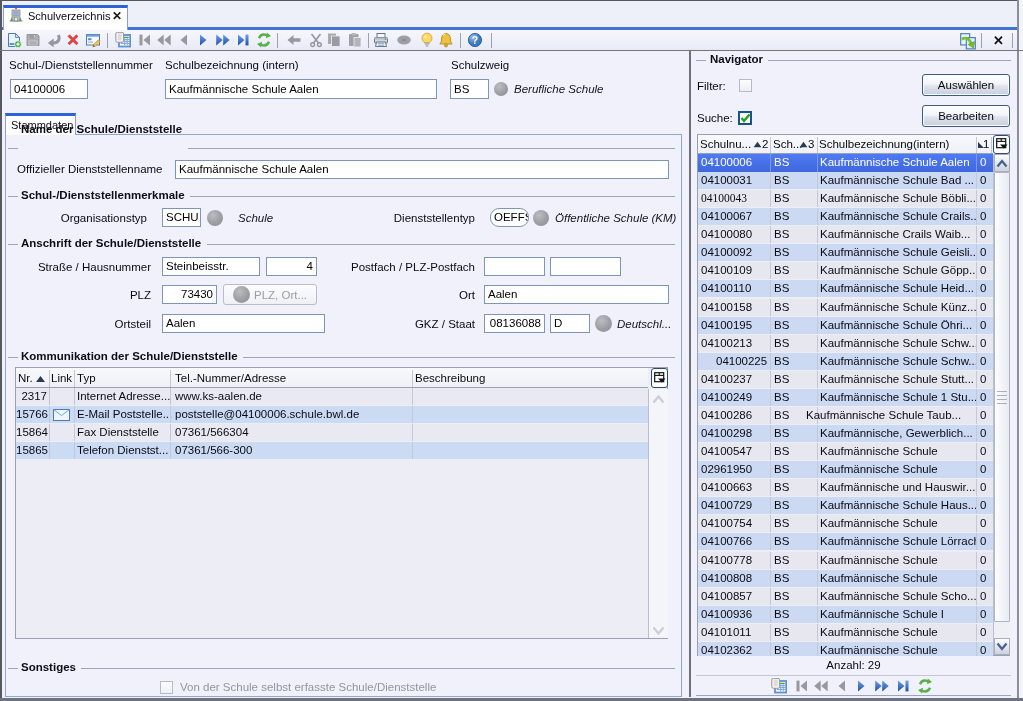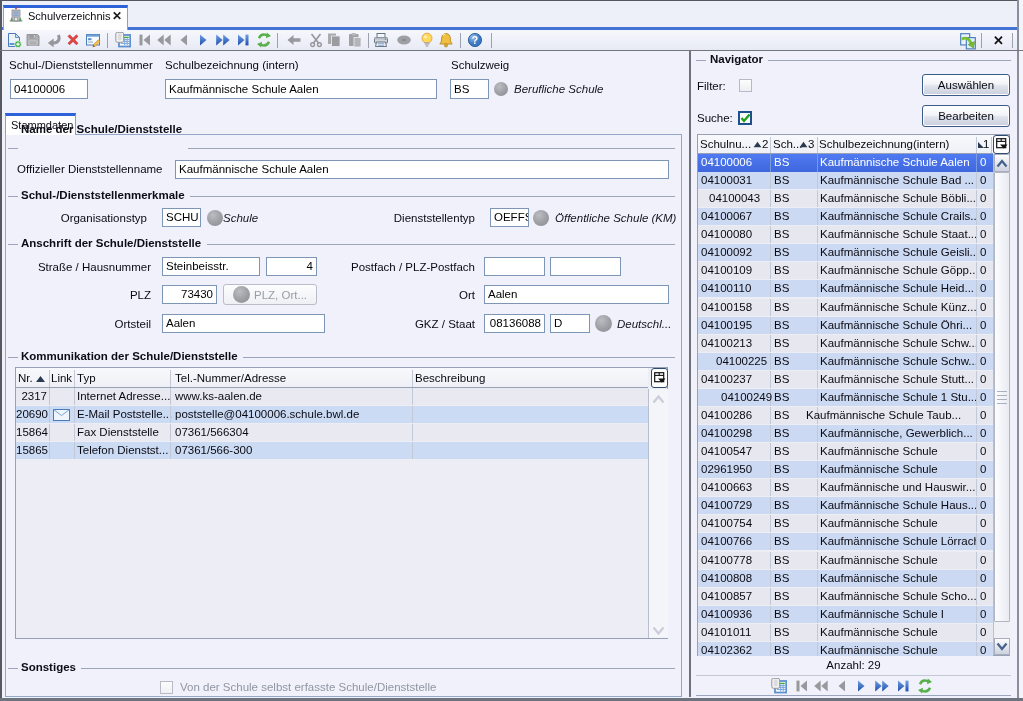--- a/index.html
+++ b/index.html
@@ -216,23 +216,23 @@
 <div class="legend" style="left:21px;top:123px;">Name der Schule/Dienststelle</div>
 <div class="fsline" style="left:188px;top:148px;width:487px;"></div>
 <div class="lbl" style="left:17px;top:163px;">Offizieller Dienststellenname</div>
 <div class="inp" style="left:175px;top:160px;width:494px;height:19px;">Kaufmännische Schule Aalen</div>
 <div class="fsline" style="left:8px;top:196px;width:10px;"></div>
 <div class="legend" style="left:21px;top:189px;">Schul-/Dienststellenmerkmale</div>
 <div class="fsline" style="left:190px;top:196px;width:485px;"></div>
 <div class="lbl" style="left:0px;top:212px;width:147px;text-align:right;">Organisationstyp</div>
 <div class="inp" style="left:162px;top:208px;width:39px;height:19px;">SCHU</div>
 <div class="gcirc" style="left:207px;top:210px;width:16px;height:16px;"></div>
-<div class="ital" style="left:223px;top:212px;">Schule</div>
+<div class="ital" style="left:238px;top:212px;">Schule</div>
 <div class="lbl" style="left:330px;top:212px;width:145px;text-align:right;">Dienststellentyp</div>
-<div class="inp" style="left:490px;top:208px;width:39px;height:19px;">OEFFS</div>
+<div class="inp" style="left:490px;top:208px;width:39px;height:19px;border-radius:9px;">OEFFS</div>
 <div class="gcirc" style="left:533px;top:210px;width:16px;height:16px;"></div>
 <div class="ital" style="left:555px;top:212px;">Öffentliche Schule (KM)</div>
 <div class="fsline" style="left:8px;top:244px;width:10px;"></div>
 <div class="legend" style="left:21px;top:237px;">Anschrift der Schule/Dienststelle</div>
 <div class="fsline" style="left:207px;top:244px;width:468px;"></div>
 <div class="lbl" style="left:0px;top:261px;width:151px;text-align:right;">Straße / Hausnummer</div>
 <div class="inp" style="left:162px;top:257px;width:98px;height:19px;">Steinbeisstr.</div>
 <div class="inp" style="left:266px;top:257px;width:51px;height:19px;text-align:right;">4</div>
 <div class="lbl" style="left:330px;top:261px;width:145px;text-align:right;">Postfach / PLZ-Postfach</div>
 <div class="inp" style="left:484px;top:257px;width:61px;height:19px;"></div>
@@ -277,21 +277,21 @@
 </svg>
 <div class="abs" style="left:16px;top:388px;width:632px;height:17px;background:#e9eaf1;"></div>
 <div class="abs" style="left:16px;top:388px;width:33px;height:17px;text-align:right;padding-right:2px;line-height:17px;">2317</div>
 <div class="abs" style="left:77px;top:388px;line-height:17px;white-space:nowrap;">Internet Adresse...</div>
 <div class="abs" style="left:175px;top:388px;line-height:17px;white-space:nowrap;">www.ks-aalen.de</div>
 <div class="vdiv" style="left:49px;top:388px;height:17px;"></div>
 <div class="vdiv" style="left:74px;top:388px;height:17px;"></div>
 <div class="vdiv" style="left:170px;top:388px;height:17px;"></div>
 <div class="vdiv" style="left:412px;top:388px;height:17px;"></div>
 <div class="abs" style="left:16px;top:406px;width:632px;height:17px;background:#ccdbf4;"></div>
-<div class="abs" style="left:16px;top:406px;width:33px;height:17px;text-align:right;padding-right:2px;line-height:17px;">20690</div>
+<div class="abs" style="left:16px;top:406px;width:33px;height:17px;text-align:right;padding-right:2px;line-height:17px;">15766</div>
 <svg class="abs" style="left:53px;top:409px;" width="17" height="12" viewBox="0 0 17 12">
 <rect x="0.5" y="0.5" width="16" height="11" fill="#eef5fc" stroke="#4a7ab8" stroke-width="1"></rect>
 <path d="M0.5 0.5 L8.5 6.5 L16.5 0.5" fill="none" stroke="#7aa4d0" stroke-width="1"></path>
 </svg>
 <div class="abs" style="left:77px;top:406px;line-height:17px;white-space:nowrap;">E-Mail Poststelle...</div>
 <div class="abs" style="left:175px;top:406px;line-height:17px;white-space:nowrap;">poststelle@04100006.schule.bwl.de</div>
 <div class="vdiv" style="left:49px;top:406px;height:17px;"></div>
 <div class="vdiv" style="left:74px;top:406px;height:17px;"></div>
 <div class="vdiv" style="left:170px;top:406px;height:17px;"></div>
 <div class="vdiv" style="left:412px;top:406px;height:17px;"></div>
@@ -379,39 +379,39 @@
 <div class="abs" style="left:119px;top:18px;width:1px;height:17px;background:#c3c8d7;"></div>
 <div class="abs" style="left:278px;top:18px;width:1px;height:17px;background:#c3c8d7;"></div>
 <div class="abs" style="left:3px;top:18px;line-height:17px;color:#0a0a12;white-space:nowrap;">04100031</div>
 <div class="abs" style="left:76px;top:18px;line-height:17px;color:#0a0a12;">BS</div>
 <div class="abs" style="left:122px;top:18px;width:156px;line-height:17px;color:#0a0a12;white-space:nowrap;overflow:hidden;">Kaufmännische Schule Bad ...</div>
 <div class="abs" style="left:282px;top:18px;line-height:17px;color:#0a0a12;">0</div>
 <div class="abs" style="left:0;top:36px;width:295px;height:17px;background:#e7e8ef;"></div>
 <div class="abs" style="left:72px;top:36px;width:1px;height:17px;background:#c3c8d7;"></div>
 <div class="abs" style="left:119px;top:36px;width:1px;height:17px;background:#c3c8d7;"></div>
 <div class="abs" style="left:278px;top:36px;width:1px;height:17px;background:#c3c8d7;"></div>
-<div class="abs" style="left:11px;top:36px;line-height:17px;color:#0a0a12;white-space:nowrap;">04100043</div>
+<div class="abs" style="left:3px;top:36px;line-height:17px;color:#0a0a12;white-space:nowrap;font-family:Liberation Serif, serif;">04100043</div>
 <div class="abs" style="left:76px;top:36px;line-height:17px;color:#0a0a12;">BS</div>
 <div class="abs" style="left:122px;top:36px;width:156px;line-height:17px;color:#0a0a12;white-space:nowrap;overflow:hidden;">Kaufmännische Schule Böbli...</div>
 <div class="abs" style="left:282px;top:36px;line-height:17px;color:#0a0a12;">0</div>
 <div class="abs" style="left:0;top:54px;width:295px;height:17px;background:#ccd9f2;"></div>
 <div class="abs" style="left:72px;top:54px;width:1px;height:17px;background:#c3c8d7;"></div>
 <div class="abs" style="left:119px;top:54px;width:1px;height:17px;background:#c3c8d7;"></div>
 <div class="abs" style="left:278px;top:54px;width:1px;height:17px;background:#c3c8d7;"></div>
 <div class="abs" style="left:3px;top:54px;line-height:17px;color:#0a0a12;white-space:nowrap;">04100067</div>
 <div class="abs" style="left:76px;top:54px;line-height:17px;color:#0a0a12;">BS</div>
 <div class="abs" style="left:122px;top:54px;width:156px;line-height:17px;color:#0a0a12;white-space:nowrap;overflow:hidden;">Kaufmännische Schule Crails...</div>
 <div class="abs" style="left:282px;top:54px;line-height:17px;color:#0a0a12;">0</div>
 <div class="abs" style="left:0;top:72px;width:295px;height:17px;background:#e7e8ef;"></div>
 <div class="abs" style="left:72px;top:72px;width:1px;height:17px;background:#c3c8d7;"></div>
 <div class="abs" style="left:119px;top:72px;width:1px;height:17px;background:#c3c8d7;"></div>
 <div class="abs" style="left:278px;top:72px;width:1px;height:17px;background:#c3c8d7;"></div>
 <div class="abs" style="left:3px;top:72px;line-height:17px;color:#0a0a12;white-space:nowrap;">04100080</div>
 <div class="abs" style="left:76px;top:72px;line-height:17px;color:#0a0a12;">BS</div>
-<div class="abs" style="left:122px;top:72px;width:156px;line-height:17px;color:#0a0a12;white-space:nowrap;overflow:hidden;">Kaufmännische Schule Staat...</div>
+<div class="abs" style="left:122px;top:72px;width:156px;line-height:17px;color:#0a0a12;white-space:nowrap;overflow:hidden;">Kaufmännische Crails Waib...</div>
 <div class="abs" style="left:282px;top:72px;line-height:17px;color:#0a0a12;">0</div>
 <div class="abs" style="left:0;top:90px;width:295px;height:17px;background:#ccd9f2;"></div>
 <div class="abs" style="left:72px;top:90px;width:1px;height:17px;background:#c3c8d7;"></div>
 <div class="abs" style="left:119px;top:90px;width:1px;height:17px;background:#c3c8d7;"></div>
 <div class="abs" style="left:278px;top:90px;width:1px;height:17px;background:#c3c8d7;"></div>
 <div class="abs" style="left:3px;top:90px;line-height:17px;color:#0a0a12;white-space:nowrap;">04100092</div>
 <div class="abs" style="left:76px;top:90px;line-height:17px;color:#0a0a12;">BS</div>
 <div class="abs" style="left:122px;top:90px;width:156px;line-height:17px;color:#0a0a12;white-space:nowrap;overflow:hidden;">Kaufmännische Schule Geisli...</div>
 <div class="abs" style="left:282px;top:90px;line-height:17px;color:#0a0a12;">0</div>
 <div class="abs" style="left:0;top:108px;width:295px;height:17px;background:#e7e8ef;"></div>
@@ -467,21 +467,21 @@
 <div class="abs" style="left:119px;top:217px;width:1px;height:17px;background:#c3c8d7;"></div>
 <div class="abs" style="left:278px;top:217px;width:1px;height:17px;background:#c3c8d7;"></div>
 <div class="abs" style="left:3px;top:217px;line-height:17px;color:#0a0a12;white-space:nowrap;">04100237</div>
 <div class="abs" style="left:76px;top:217px;line-height:17px;color:#0a0a12;">BS</div>
 <div class="abs" style="left:122px;top:217px;width:156px;line-height:17px;color:#0a0a12;white-space:nowrap;overflow:hidden;">Kaufmännische Schule Stutt...</div>
 <div class="abs" style="left:282px;top:217px;line-height:17px;color:#0a0a12;">0</div>
 <div class="abs" style="left:0;top:235px;width:295px;height:17px;background:#ccd9f2;"></div>
 <div class="abs" style="left:72px;top:235px;width:1px;height:17px;background:#c3c8d7;"></div>
 <div class="abs" style="left:119px;top:235px;width:1px;height:17px;background:#c3c8d7;"></div>
 <div class="abs" style="left:278px;top:235px;width:1px;height:17px;background:#c3c8d7;"></div>
-<div class="abs" style="left:3px;top:235px;line-height:17px;color:#0a0a12;white-space:nowrap;margin-left:20px;">04100249</div>
+<div class="abs" style="left:3px;top:235px;line-height:17px;color:#0a0a12;white-space:nowrap;">04100249</div>
 <div class="abs" style="left:76px;top:235px;line-height:17px;color:#0a0a12;">BS</div>
 <div class="abs" style="left:122px;top:235px;width:156px;line-height:17px;color:#0a0a12;white-space:nowrap;overflow:hidden;">Kaufmännische Schule 1 Stu...</div>
 <div class="abs" style="left:282px;top:235px;line-height:17px;color:#0a0a12;">0</div>
 <div class="abs" style="left:0;top:253px;width:295px;height:17px;background:#e7e8ef;"></div>
 <div class="abs" style="left:72px;top:253px;width:1px;height:17px;background:#c3c8d7;"></div>
 <div class="abs" style="left:119px;top:253px;width:1px;height:17px;background:#c3c8d7;"></div>
 <div class="abs" style="left:278px;top:253px;width:1px;height:17px;background:#c3c8d7;"></div>
 <div class="abs" style="left:3px;top:253px;line-height:17px;color:#0a0a12;white-space:nowrap;">04100286</div>
 <div class="abs" style="left:76px;top:253px;line-height:17px;color:#0a0a12;">BS</div>
 <div class="abs" style="left:108px;top:253px;width:156px;line-height:17px;color:#0a0a12;white-space:nowrap;overflow:hidden;">Kaufmännische Schule Taub...</div>

